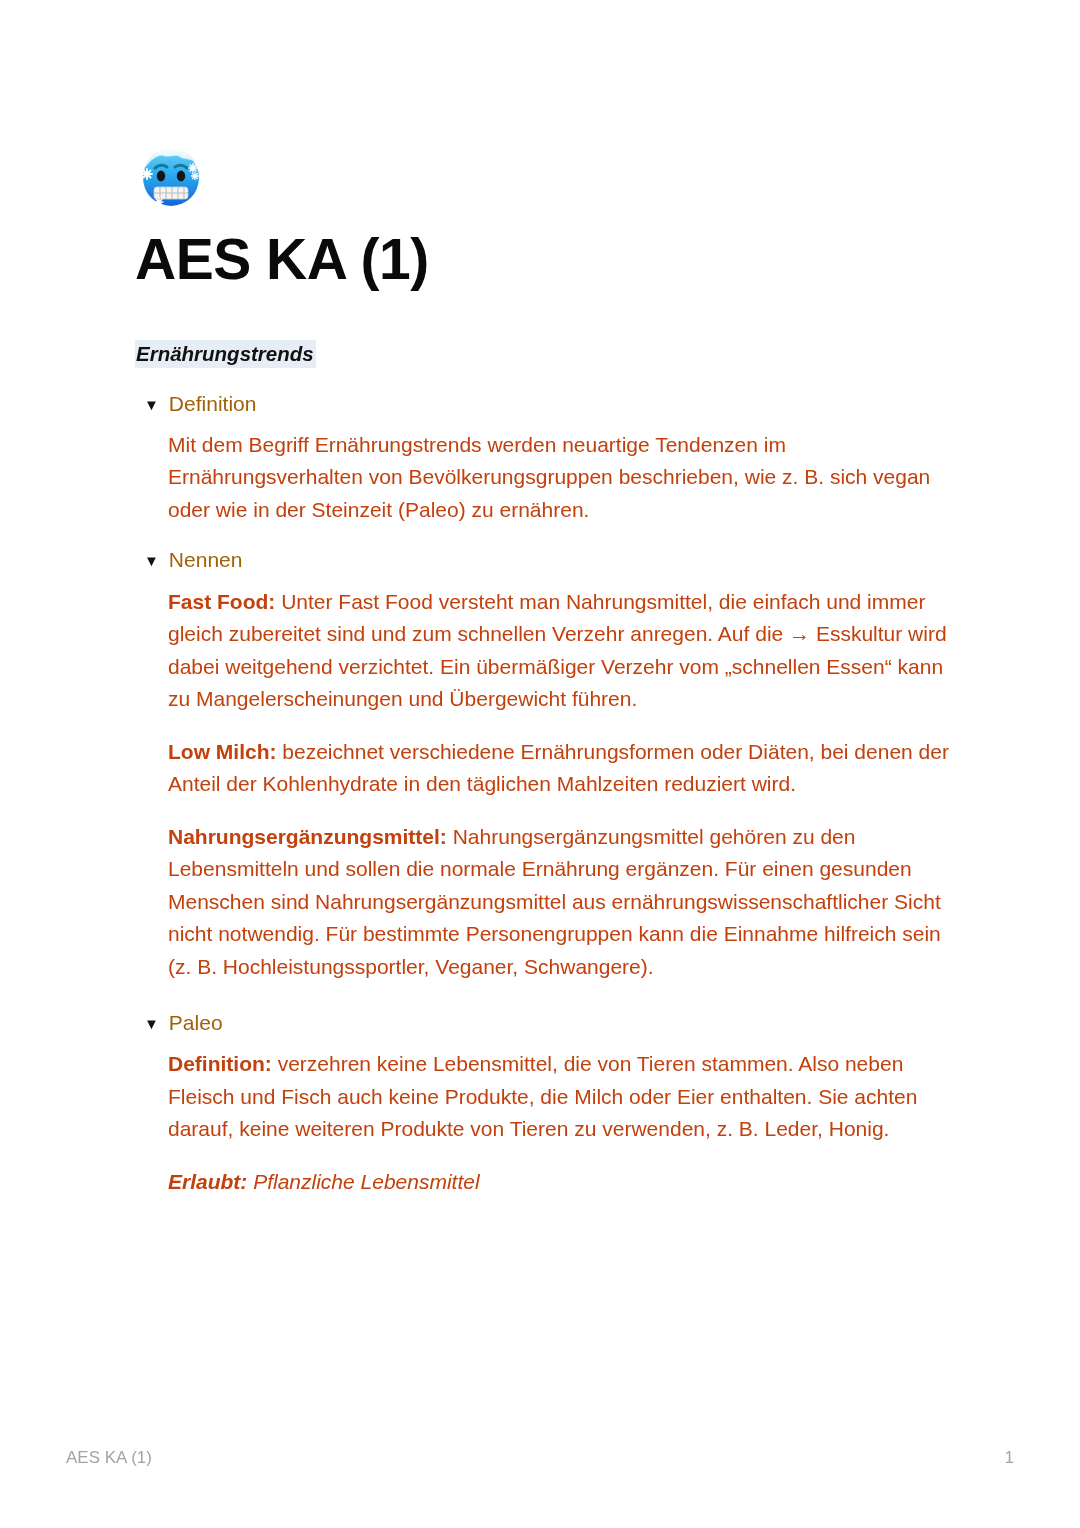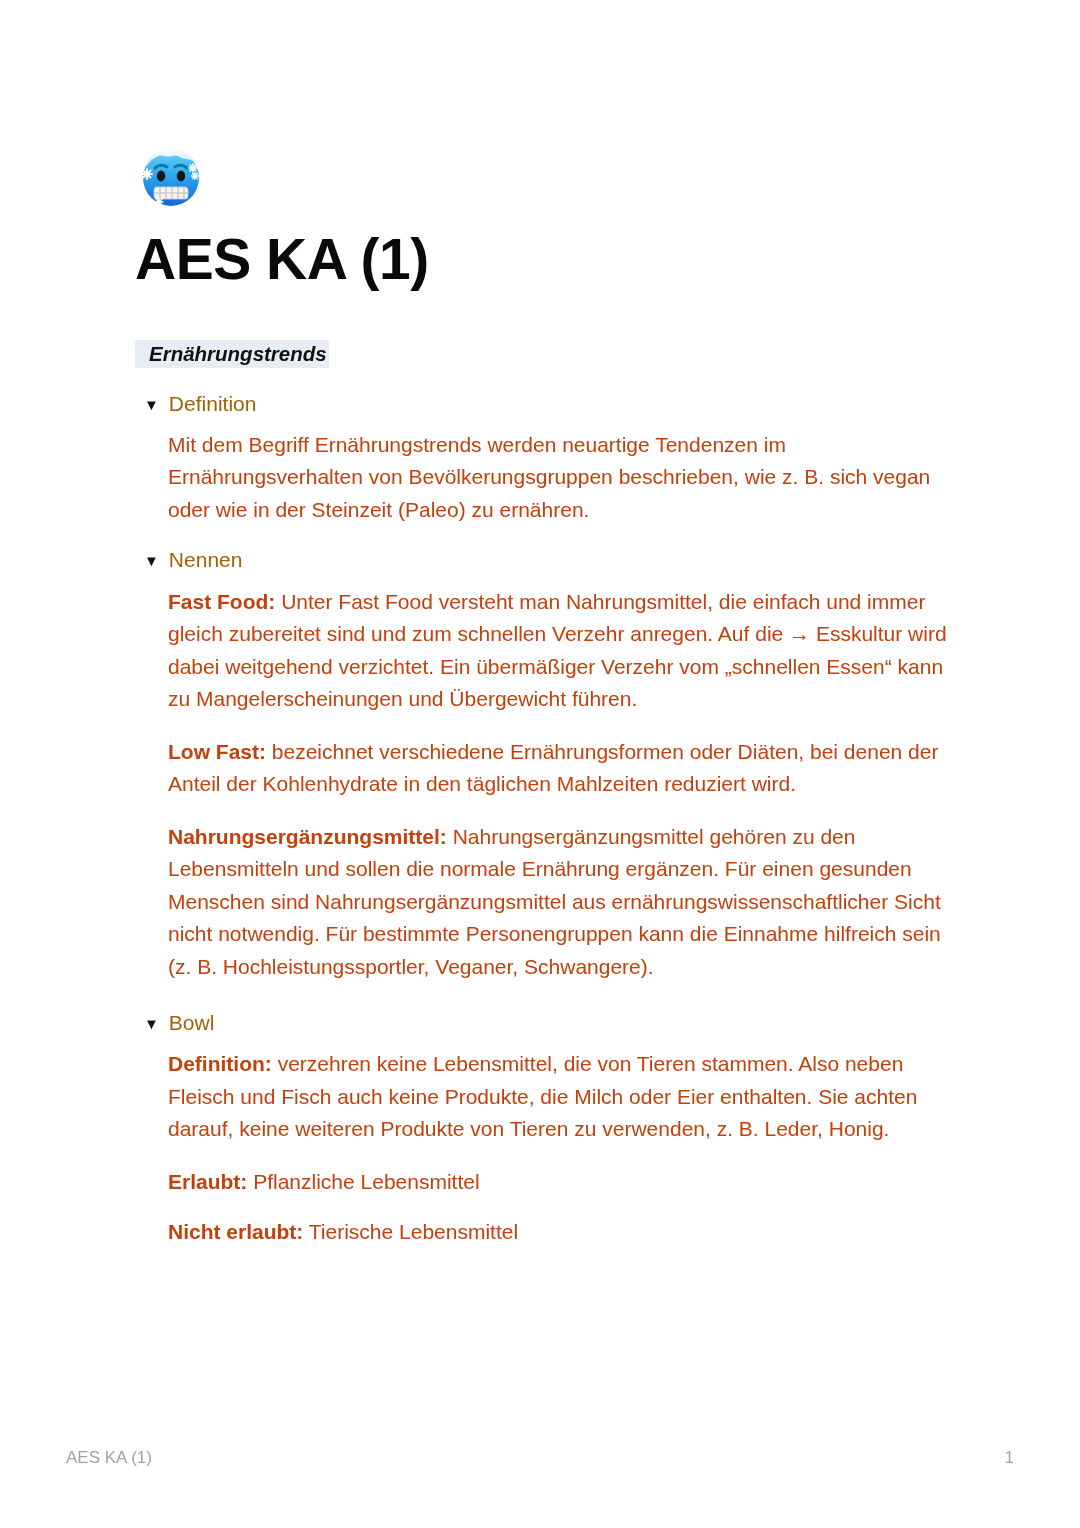--- a/index.html
+++ b/index.html
@@ -54,21 +54,21 @@
 
   
   .subject-line {
     margin: 0 0 22px 0;
   }
   .subject {
     font-size: 20.5px;
     font-weight: bold;
     font-style: italic;
     background: #e6edf4;
-    padding: 2px 2px 3px 14px;
+    padding: 2px 2px 3px 1px;
     line-height: 1.35;
     color: #111111;
   }
 
   
   .section-head {
     display: flex;
     align-items: baseline;
     gap: 10px;
     margin: 0 0 12px 0;
@@ -99,20 +99,21 @@
     padding-left: 33px;
     color: #c2410c;
     max-width: 785px;
   }
   .para:last-child { margin-bottom: 0; }
   .para b {
     font-weight: bold;
   }
   .para.tight {
     margin-bottom: 18px;
+    font-style: italic;
   }
 
   
   .footer {
     position: absolute;
     left: 66px;
     right: 66px;
     top: 1448px;
     display: flex;
     justify-content: space-between;
@@ -182,30 +183,29 @@
       <span class="tri">▼</span>
       <span class="section-head-label">Definition</span>
     </div>
     <p class="para"><span>Mit dem Begriff Ernährungstrends werden neuartige Tendenzen im Ernährungsverhalten von Bevölkerungsgruppen beschrieben, wie z. B. sich vegan oder wie in der Steinzeit (Paleo) zu ernähren.</span></p>
 
     <div class="section-head">
       <span class="tri">▼</span>
       <span class="section-head-label">Nennen</span>
     </div>
     <p class="para"><b>Fast Food:</b><span> Unter Fast Food versteht man Nahrungsmittel, die einfach und immer gleich zubereitet sind und zum schnellen Verzehr anregen. Auf die → Esskultur wird dabei weitgehend verzichtet. Ein übermäßiger Verzehr vom „schnellen Essen“ kann zu Mangelerscheinungen und Übergewicht führen.</span></p>
-    <p class="para"><b>Low Fast:</b><span> bezeichnet verschiedene Ernährungsformen oder Diäten, bei denen der Anteil der Kohlenhydrate in den täglichen Mahlzeiten reduziert wird.</span></p>
+    <p class="para"><b>Low Milch:</b><span> bezeichnet verschiedene Ernährungsformen oder Diäten, bei denen der Anteil der Kohlenhydrate in den täglichen Mahlzeiten reduziert wird.</span></p>
     <p class="para"><b>Nahrungsergänzungsmittel:</b><span> Nahrungsergänzungsmittel gehören zu den Lebensmitteln und sollen die normale Ernährung ergänzen. Für einen gesunden Menschen sind Nahrungsergänzungsmittel aus ernährungswissenschaftlicher Sicht nicht notwendig. Für bestimmte Personengruppen kann die Einnahme hilfreich sein (z. B. Hochleistungssportler, Veganer, Schwangere).</span></p>
 
     <div class="section-head spaced-top">
       <span class="tri">▼</span>
-      <span class="section-head-label">Bowl</span>
+      <span class="section-head-label">Paleo</span>
     </div>
     <p class="para"><b>Definition:</b><span> verzehren keine Lebensmittel, die von Tieren stammen. Also neben Fleisch und Fisch auch keine Produkte, die Milch oder Eier enthalten. Sie achten darauf, keine weiteren Produkte von Tieren zu verwenden, z. B. Leder, Honig.</span></p>
     <p class="para tight"><b>Erlaubt:</b><span> Pflanzliche Lebensmittel</span></p>
-    <p class="para tight"><b>Nicht erlaubt:</b><span> Tierische Lebensmittel</span></p>
 
   </div>
 
   <div class="footer">
     <span>AES KA (1)</span>
     <span>1</span>
   </div>
 
 </div>
 

